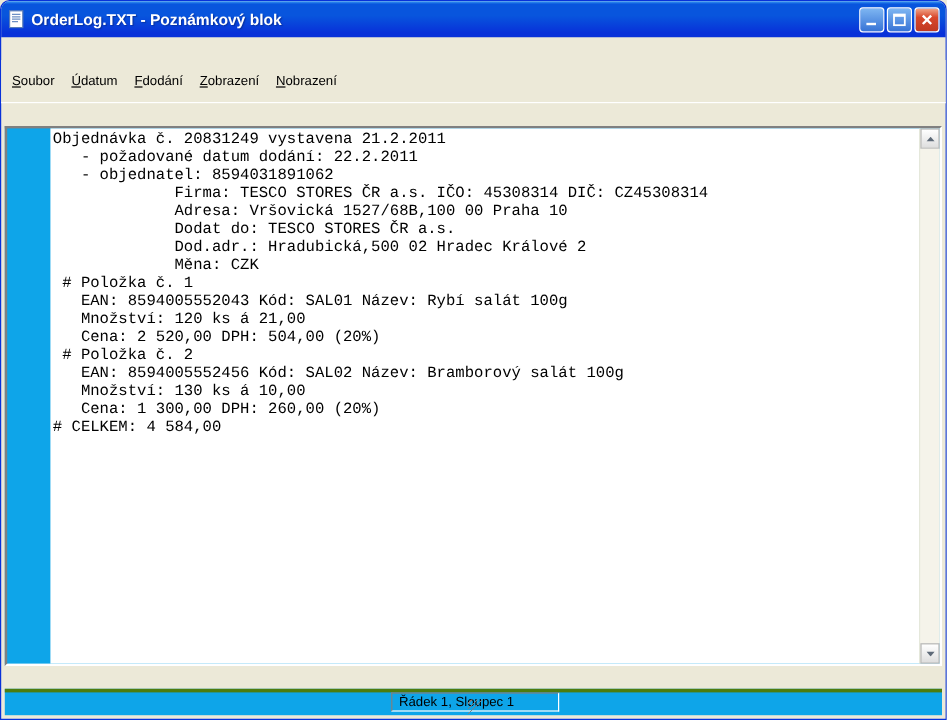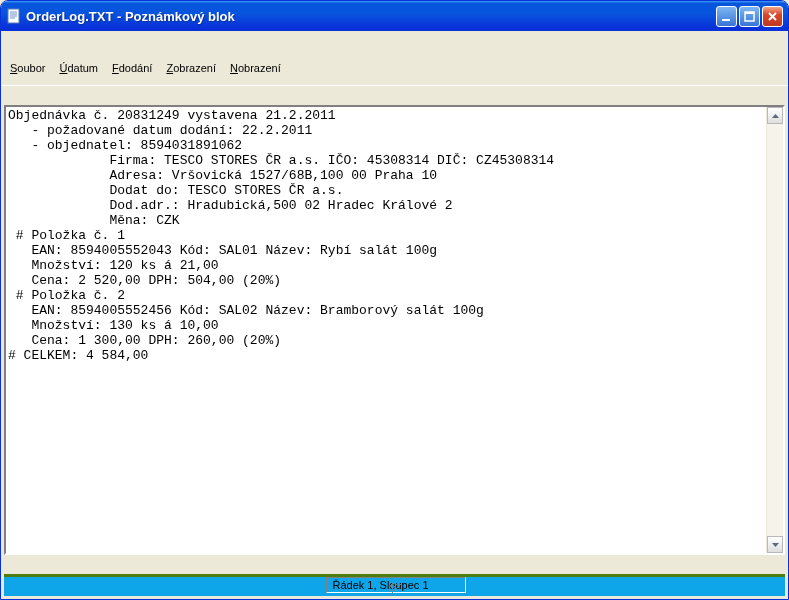--- a/index.html
+++ b/index.html
@@ -84,23 +84,24 @@
   .menu-item {
     padding: 2px 7px;
     cursor: default;
   }
   .menu-item .uline { text-decoration: underline; }
   .client-wrap {
     flex: 1;
     border: 2px solid;
     border-color: #808080 #fff #fff #808080;
     margin: 0 3px;
-    background: #22c55e;
+    background: #0ea5e9;
     display: flex;
     position: relative;
+    padding-left: 36px;
   }
   .text-area {
     flex: 1;
     white-space: pre;
     font-family: "Lucida Console", "Courier New", monospace;
     font-size: 13px;
     line-height: 15px;
     padding: 1px 2px;
     color: #000;
     background: #fff;

